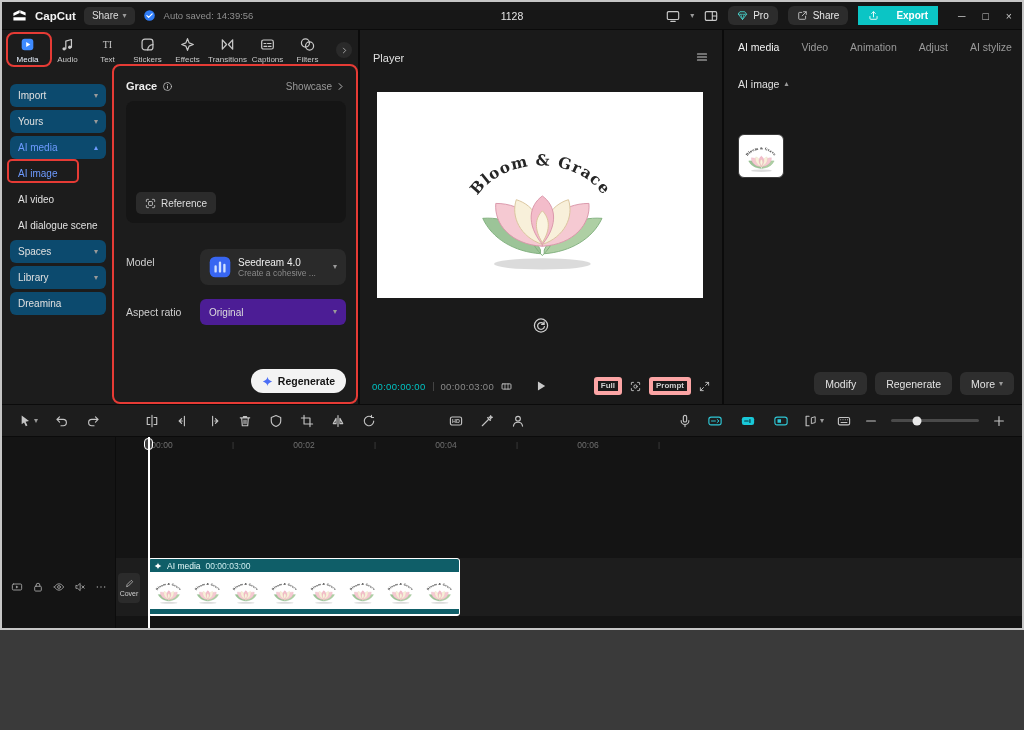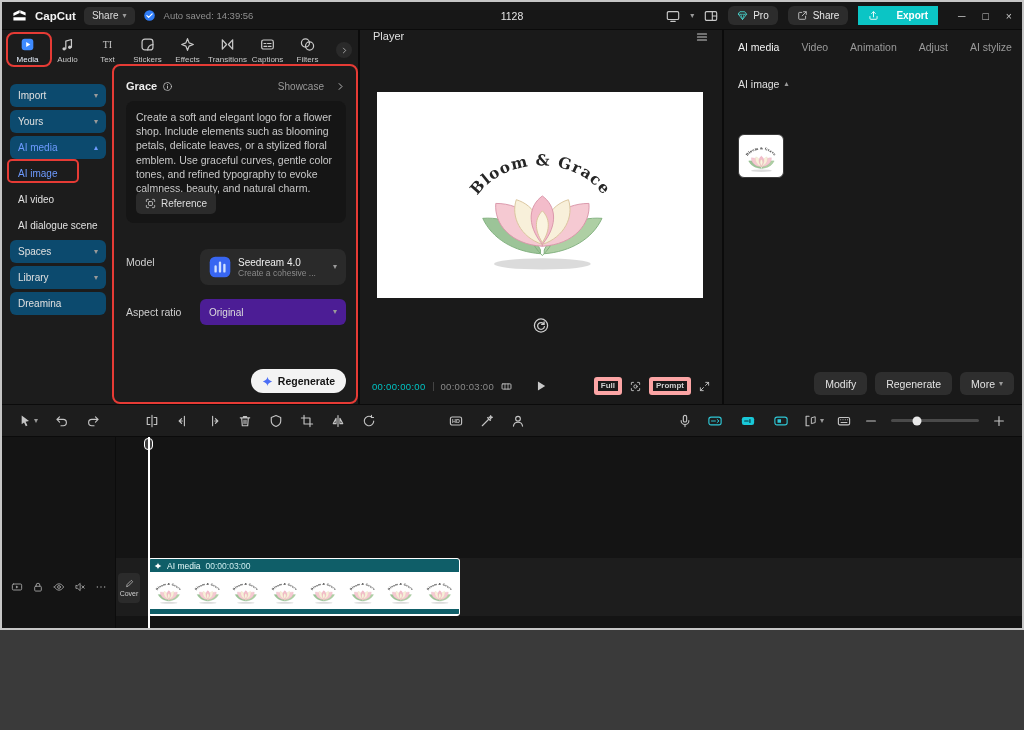--- a/index.html
+++ b/index.html
@@ -47,36 +47,36 @@
   .sidebar{position:absolute;left:0;top:38px;width:112px;bottom:0;padding:16px 8px 0 8px;}
   .side-pill{height:23px;margin-bottom:3px;background:#0c4a6e;border-radius:6px;display:flex;align-items:center;justify-content:space-between;padding:0 8px;font-size:10px;color:#e0e0e0;}
   .side-item{height:23px;margin-bottom:3px;display:flex;align-items:center;padding:0 8px;font-size:10px;color:#e0e0e0;}
   .blue-text{color:#6e9bff;}
 
   
   .prompt-panel{position:absolute;left:112px;top:38px;right:0;bottom:0;padding:12px;background:#1c1c1c;}
   .pp-head{display:flex;align-items:center;justify-content:space-between;}
   .pp-title-wrap{display:flex;align-items:center;gap:5px;}
   .pp-title{font-size:11px;font-weight:bold;color:#ededed;}
-  .showcase{display:flex;align-items:center;gap:11px;font-size:10px;color:#9a9a9a;}
+  .showcase{display:flex;align-items:center;gap:3px;font-size:10px;color:#9a9a9a;}
   .prompt-box{position:relative;margin-top:9px;height:122px;background:#151515;border-radius:8px;padding:9px 10px;}
   .prompt-text{font-size:10.5px;line-height:1.35;color:#c9c9c9;}
   .ref-btn{position:absolute;left:10px;bottom:9px;display:flex;align-items:center;gap:5px;height:22px;padding:0 9px;background:#2b2b2b;border:none;border-radius:5px;color:#ddd;font-size:10px;font-family:inherit;}
   .field-row{display:flex;align-items:flex-start;margin-top:26px;}
   .field-row.ar{margin-top:14px;}
   .field-label{width:74px;font-size:10.5px;color:#cfcfcf;padding-top:7px;}
   .model-dd{flex:1;height:36px;background:#2a2a2a;border-radius:8px;display:flex;align-items:center;gap:7px;padding:0 9px;}
   .model-texts{flex:1;min-width:0;}
   .model-name{font-size:10px;color:#efefef;}
   .model-desc{font-size:8.5px;color:#8a8a8a;white-space:nowrap;overflow:hidden;text-overflow:ellipsis;}
   .aspect-dd{flex:1;height:26px;background:#4c1d95;border-radius:6px;display:flex;align-items:center;justify-content:space-between;padding:0 9px;font-size:10px;color:#ddd;}
   .regen-btn{position:absolute;right:12px;bottom:11px;display:flex;align-items:center;gap:5px;height:24px;padding:0 11px;background:#f3f3f3;border:none;border-radius:13px;color:#141414;font-size:10.5px;font-weight:bold;font-family:inherit;}
 
   
-  .player-head{height:34px;display:flex;align-items:flex-start;justify-content:space-between;padding:0 13px;font-size:11px;color:#e0e0e0;}
+  .player-head{height:34px;display:flex;align-items:flex-end;justify-content:space-between;padding:0 13px;font-size:11px;color:#e0e0e0;}
   .canvas{position:absolute;left:17px;top:62px;width:326px;height:206px;background:#ffffff;display:flex;align-items:center;justify-content:center;}
   .canvas .flower-slot{width:205px;height:163px;}
   .flower-slot svg{width:100%;height:100%;display:block;}
   .loop-btn{position:absolute;left:50%;top:287px;transform:translateX(-50%);width:17px;height:17px;color:#cfcfcf;}
   .player-controls{position:absolute;left:12px;right:12px;bottom:7px;height:22px;display:flex;align-items:center;}
   .pc-left{display:flex;align-items:center;gap:7px;}
   .time-cur{font-size:9.5px;color:#00c3c3;letter-spacing:.3px;}
   .time-sep{width:1px;height:9px;background:#444;}
   .time-total{font-size:9.5px;color:#8a8a8a;letter-spacing:.3px;}
   .play-btn{position:absolute;left:50%;transform:translateX(-50%);background:none;border:none;color:#efefef;width:14px;height:14px;padding:0;}
@@ -337,21 +337,20 @@
         <div class="showcase">
           <span>Showcase</span>
           <span class="icon sm">
               <svg xmlns="http://www.w3.org/2000/svg" viewBox="0 0 16 16" fill="none" stroke="currentColor" stroke-width="1.3" stroke-linecap="round" stroke-linejoin="round">
                 <path d="M6 3.8 L10.2 8 L6 12.2"></path>
               </svg>
             </span>
         </div>
       </div>
       <div class="prompt-box">
-        <div class="prompt-text">Create a soft and elegant logo for a flower shop. Include elements such as blooming petals, delicate leaves, or a stylized floral emblem. Use graceful curves, gentle color tones, and refined typography to evoke calmness, beauty, and natural charm.</div>
         <button class="ref-btn">
           <span class="icon sm">
               <svg xmlns="http://www.w3.org/2000/svg" viewBox="0 0 16 16" fill="none" stroke="currentColor" stroke-width="1.3" stroke-linecap="round" stroke-linejoin="round">
                 <path d="M2 5 V3.2 A1.2 1.2 0 0 1 3.2 2 H5 M11 2 h1.8 A1.2 1.2 0 0 1 14 3.2 V5 M14 11 v1.8 a1.2 1.2 0 0 1 -1.2 1.2 H11 M5 14 H3.2 A1.2 1.2 0 0 1 2 12.8 V11"></path>
                 <rect x="5.2" y="5.2" width="5.6" height="5.6" rx="1"></rect>
               </svg>
             </span>
           <span>Reference</span>
         </button>
       </div>
@@ -642,20 +641,30 @@
       </span>
       <span class="icon">
           <svg xmlns="http://www.w3.org/2000/svg" viewBox="0 0 16 16" fill="none" stroke="currentColor" stroke-width="1.3" stroke-linecap="round" stroke-linejoin="round">
             <path d="M8 3 v10 M3 8 h10"></path>
           </svg>
         </span>
     </div>
   </div>
 
   <div class="timeline">
+    <div class="ruler">
+        <span class="tick" style="left:160px">00:00</span>
+        <span class="tick pipe" style="left:231px">|</span>
+        <span class="tick" style="left:302px">00:02</span>
+        <span class="tick pipe" style="left:373px">|</span>
+        <span class="tick" style="left:444px">00:04</span>
+        <span class="tick pipe" style="left:515px">|</span>
+        <span class="tick" style="left:586px">00:06</span>
+        <span class="tick pipe" style="left:657px">|</span>
+      </div>
     <div class="lane"></div>
     <div class="hdr-col-line"></div>
     <div class="header-icons">
       <span class="icon ti">
           <svg xmlns="http://www.w3.org/2000/svg" viewBox="0 0 16 16" fill="none" stroke="currentColor" stroke-width="1.3" stroke-linecap="round" stroke-linejoin="round">
             <rect x="1.8" y="4" width="12.4" height="8" rx="1.6"></rect>
             <path d="M6.6 5.9 L10 8 6.6 10.1 Z" fill="currentColor" stroke="none"></path>
           </svg>
         </span>
       <span class="icon ti">

